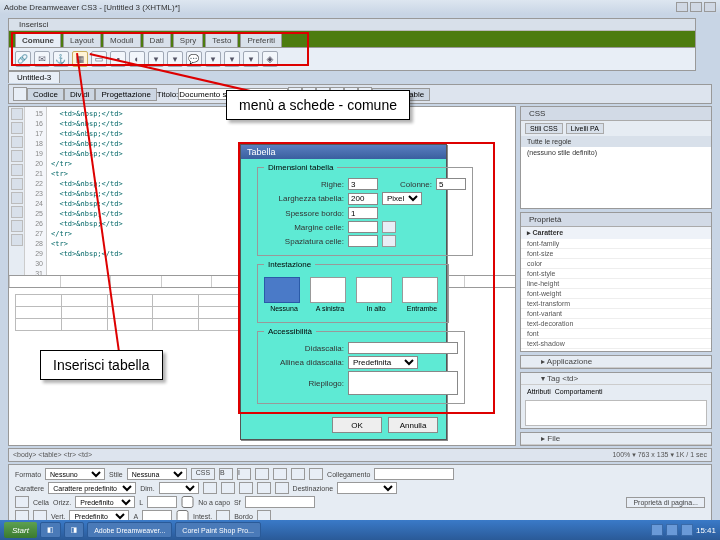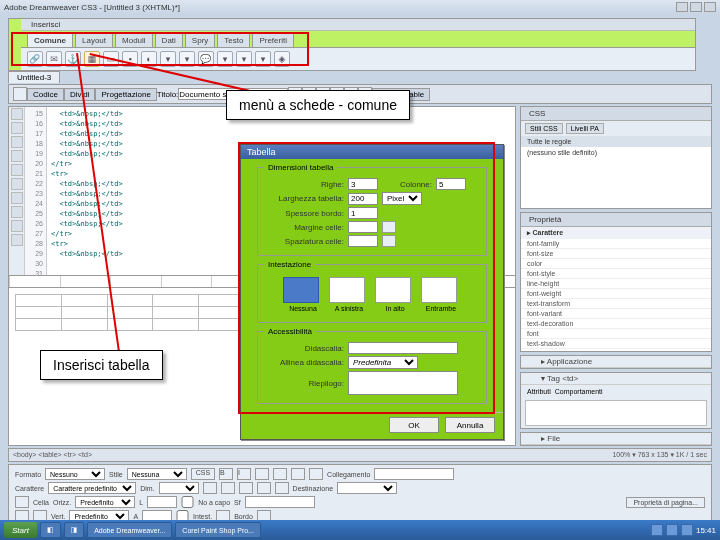--- a/index.html
+++ b/index.html
@@ -4,21 +4,21 @@
 <style>
 * { box-sizing: border-box; margin: 0; padding: 0; font-family: Arial, sans-serif; }
 body { width: 720px; height: 540px; background: #c8d5e5; overflow: hidden; position: relative; font-size: 9px; }
 
 
 .titlebar { height: 14px; background: linear-gradient(#dde6f0,#c8d5e5); display: flex; align-items: center; padding: 0 4px; font-size: 8px; color: #333; }
 .titlebar .ctrl { margin-left: auto; display: flex; gap: 2px; }
 .titlebar .ctrl span { width: 12px; height: 10px; background: #d0d8e4; border: 1px solid #999; display: inline-block; }
 
 
-.insert-panel { margin: 4px 24px 2px 8px; background: #bef264; border: 1px solid #999; position: relative; padding-left: 12px; }
+.insert-panel { margin: 4px 24px 2px 8px; background: #4d7c0f; border: 1px solid #999; position: relative; }
 .insert-panel .hdr { font-size: 8px; padding: 1px 10px; color: #333; background: #d8e0ea; border-bottom: 1px solid #bbb; }
 .tabs { display: flex; gap: 2px; padding: 2px 6px 0 6px; font-size: 8px; }
 .tab { padding: 2px 6px; background: #d8e0ea; border: 1px solid #999; border-bottom: none; cursor: pointer; color: #444; }
 .tab.active { background: #e8eef6; font-weight: bold; }
 .toolbar-row { display: flex; gap: 3px; padding: 3px 6px; align-items: center; background: #e8eef6; border-top: 1px solid #999; }
 .tbtn { width: 16px; height: 16px; background: #f2f6fb; border: 1px solid #a0a8b5; border-radius: 2px; display: flex; align-items: center; justify-content: center; font-size: 9px; color: #556; cursor: pointer; }
 .tbtn.hl { background: #fff3d6; border-color: #c9ae60; }
 .redbox { position: absolute; border: 2px solid #d00; z-index: 50; pointer-events: none; }
 
 
@@ -47,21 +47,21 @@
 .panel { background: #e6ecf3; border: 1px solid #999; }
 .panel .ph { background: #d2dae6; padding: 2px 8px; font-size: 8px; color: #333; border-bottom: 1px solid #aaa; }
 .css-sub { display: flex; gap: 3px; padding: 2px 4px; font-size: 7px; }
 .css-sub span { padding: 1px 4px; background: #d8e0ea; border: 1px solid #aaa; }
 .rule-row { padding: 2px 6px; font-size: 7px; color: #333; background: #fff; }
 .prop-list { background: #fff; font-size: 7px; }
 .prop-list div { padding: 1px 6px; border-bottom: 1px solid #eee; color: #555; }
 .pill { padding: 1px 10px 1px 20px; font-size: 8px; color: #444; border-bottom: 1px solid #ccc; }
 
 
-.dialog { position: absolute; left: 240px; top: 144px; width: 264px; background: #84cc16; border: 1px solid #555; box-shadow: 1px 1px 0 #888; z-index: 30; font-size: 8px; }
+.dialog { position: absolute; left: 240px; top: 144px; width: 207px; background: #5eead4; border: 1px solid #555; box-shadow: 1px 1px 0 #888; z-index: 30; font-size: 8px; }
 .dialog .dtitle { background: linear-gradient(#5a7fc0,#3a5f9f); color: #fff; padding: 2px 6px; font-size: 9px; }
 .dialog .dsec { padding: 4px 16px; }
 .dialog fieldset { border: 1px solid #999; padding: 4px 6px 6px 6px; margin-bottom: 4px; }
 .dialog legend { padding: 0 4px; font-size: 8px; }
 .frow { display: flex; align-items: center; gap: 4px; margin: 2px 0; font-size: 8px; color: #333; }
 .frow label { width: 80px; text-align: right; }
 .frow input[type=text] { width: 30px; height: 12px; font-size: 8px; border: 1px solid #888; padding: 0 2px; background: #fff; }
 .frow select { height: 13px; font-size: 8px; border: 1px solid #888; background: #fff; }
 .hdr-opts { display: flex; gap: 6px; justify-content: center; margin: 4px 0; }
 .hdr-opt { width: 40px; text-align: center; font-size: 7px; cursor: pointer; }
@@ -375,21 +375,21 @@
       </div>
     </fieldset>
     <fieldset>
       <legend>Accessibilità</legend>
       <div class="frow">
         <label>Didascalia:</label>
         <input type="text" style="width: 110px;">
       </div>
       <div class="frow">
         <label>Allinea didascalia:</label>
-        <select style="width:70px;font-style:italic;"><option>Predefinita</option></select>
+        <select style="width:70px;"><option>Predefinita</option></select>
       </div>
       <div class="frow">
         <label>Riepilogo:</label>
         <input type="text" style="width: 110px; height: 24px;">
       </div>
     </fieldset>
   </div>
   <div class="dbtns">
     <button>OK</button>
     <button>Annulla</button>

